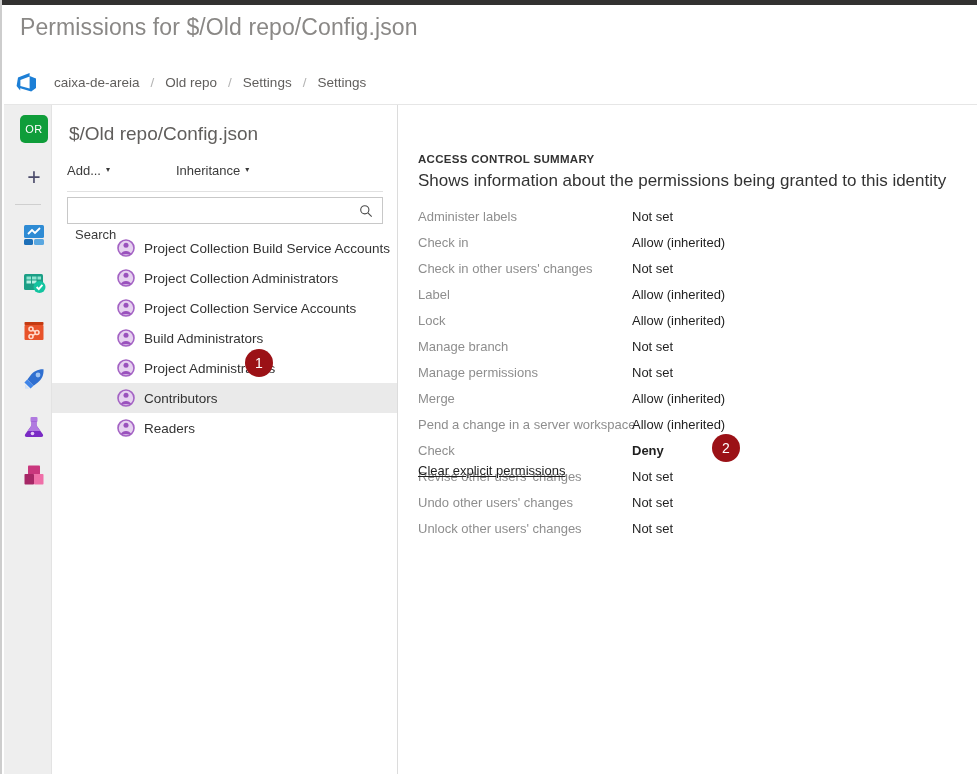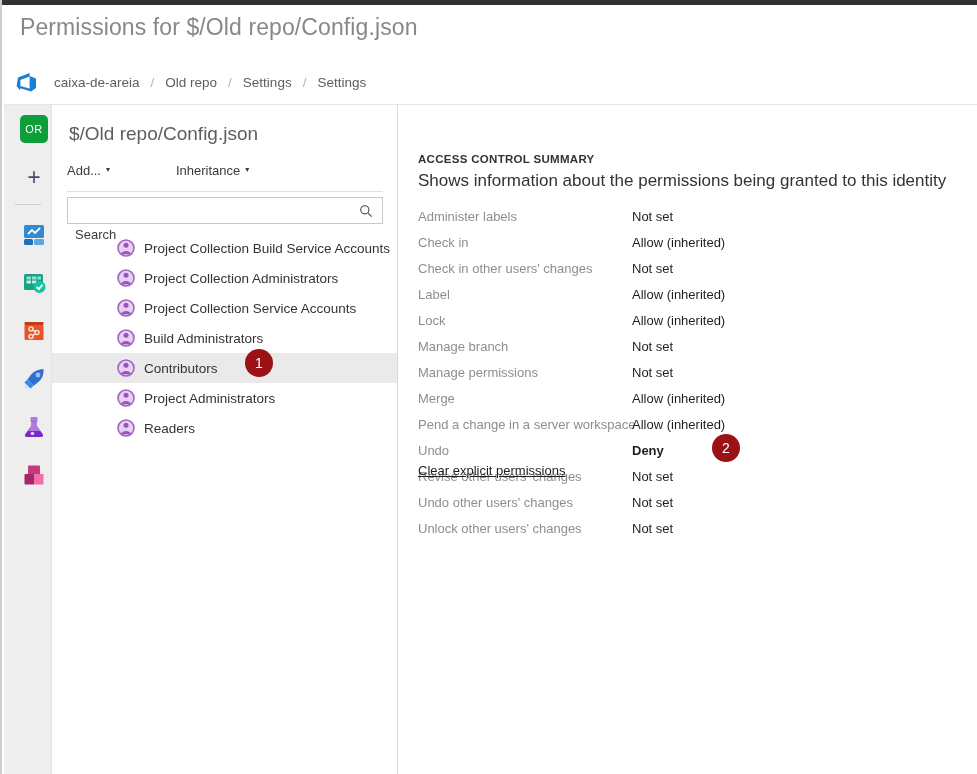--- a/index.html
+++ b/index.html
@@ -447,39 +447,39 @@
       <div class="id-row">
         <svg class="id-icon" viewBox="0 0 20 20">
           <path d="M2.5 11 a2 2 0 0 1 2-2 h1 v5 h-1 a2 2 0 0 1 -2-2 z" fill="#b07ac9"></path>
           <path d="M17.5 11 a2 2 0 0 0 -2-2 h-1 v5 h1 a2 2 0 0 0 2-2 z" fill="#b07ac9"></path>
           <circle cx="10" cy="10" r="8" fill="#e6d2f0" stroke="#a463c4" stroke-width="1.6"></circle>
           <circle cx="10" cy="7.3" r="2.5" fill="#9a52bd"></circle>
           <path d="M4.9 16.2 a5.6 5.6 0 0 1 10.2 0 z" fill="#9a52bd"></path>
         </svg>
         <span class="id-label">Build Administrators</span>
       </div>
+      <div class="id-row">
+        <svg class="id-icon" viewBox="0 0 20 20">
+          <path d="M2.5 11 a2 2 0 0 1 2-2 h1 v5 h-1 a2 2 0 0 1 -2-2 z" fill="#b07ac9"></path>
+          <path d="M17.5 11 a2 2 0 0 0 -2-2 h-1 v5 h1 a2 2 0 0 0 2-2 z" fill="#b07ac9"></path>
+          <circle cx="10" cy="10" r="8" fill="#e6d2f0" stroke="#a463c4" stroke-width="1.6"></circle>
+          <circle cx="10" cy="7.3" r="2.5" fill="#9a52bd"></circle>
+          <path d="M4.9 16.2 a5.6 5.6 0 0 1 10.2 0 z" fill="#9a52bd"></path>
+        </svg>
+        <span class="id-label">Project Administrators</span>
+      </div>
       <div class="id-row selected">
         <svg class="id-icon" viewBox="0 0 20 20">
           <path d="M2.5 11 a2 2 0 0 1 2-2 h1 v5 h-1 a2 2 0 0 1 -2-2 z" fill="#b07ac9"></path>
           <path d="M17.5 11 a2 2 0 0 0 -2-2 h-1 v5 h1 a2 2 0 0 0 2-2 z" fill="#b07ac9"></path>
           <circle cx="10" cy="10" r="8" fill="#e6d2f0" stroke="#a463c4" stroke-width="1.6"></circle>
           <circle cx="10" cy="7.3" r="2.5" fill="#9a52bd"></circle>
           <path d="M4.9 16.2 a5.6 5.6 0 0 1 10.2 0 z" fill="#9a52bd"></path>
         </svg>
         <span class="id-label">Contributors</span>
-      </div>
-      <div class="id-row">
-        <svg class="id-icon" viewBox="0 0 20 20">
-          <path d="M2.5 11 a2 2 0 0 1 2-2 h1 v5 h-1 a2 2 0 0 1 -2-2 z" fill="#b07ac9"></path>
-          <path d="M17.5 11 a2 2 0 0 0 -2-2 h-1 v5 h1 a2 2 0 0 0 2-2 z" fill="#b07ac9"></path>
-          <circle cx="10" cy="10" r="8" fill="#e6d2f0" stroke="#a463c4" stroke-width="1.6"></circle>
-          <circle cx="10" cy="7.3" r="2.5" fill="#9a52bd"></circle>
-          <path d="M4.9 16.2 a5.6 5.6 0 0 1 10.2 0 z" fill="#9a52bd"></path>
-        </svg>
-        <span class="id-label">Project Administrators</span>
       </div>
       <div class="id-row">
         <svg class="id-icon" viewBox="0 0 20 20">
           <path d="M2.5 11 a2 2 0 0 1 2-2 h1 v5 h-1 a2 2 0 0 1 -2-2 z" fill="#b07ac9"></path>
           <path d="M17.5 11 a2 2 0 0 0 -2-2 h-1 v5 h1 a2 2 0 0 0 2-2 z" fill="#b07ac9"></path>
           <circle cx="10" cy="10" r="8" fill="#e6d2f0" stroke="#a463c4" stroke-width="1.6"></circle>
           <circle cx="10" cy="7.3" r="2.5" fill="#9a52bd"></circle>
           <path d="M4.9 16.2 a5.6 5.6 0 0 1 10.2 0 z" fill="#9a52bd"></path>
         </svg>
         <span class="id-label">Readers</span>
@@ -522,21 +522,21 @@
       </div>
       <div class="perm-row">
         <span class="perm-name">Merge</span>
         <span class="perm-value">Allow (inherited)</span>
       </div>
       <div class="perm-row">
         <span class="perm-name">Pend a change in a server workspace</span>
         <span class="perm-value">Allow (inherited)</span>
       </div>
       <div class="perm-row">
-        <span class="perm-name">Undo</span>
+        <span class="perm-name">Check</span>
         <span class="perm-value bold">Deny</span>
       </div>
       <div class="perm-row">
         <span class="perm-name">Revise other users' changes</span>
         <span class="perm-value">Not set</span>
       </div>
       <div class="perm-row">
         <span class="perm-name">Undo other users' changes</span>
         <span class="perm-value">Not set</span>
       </div>

